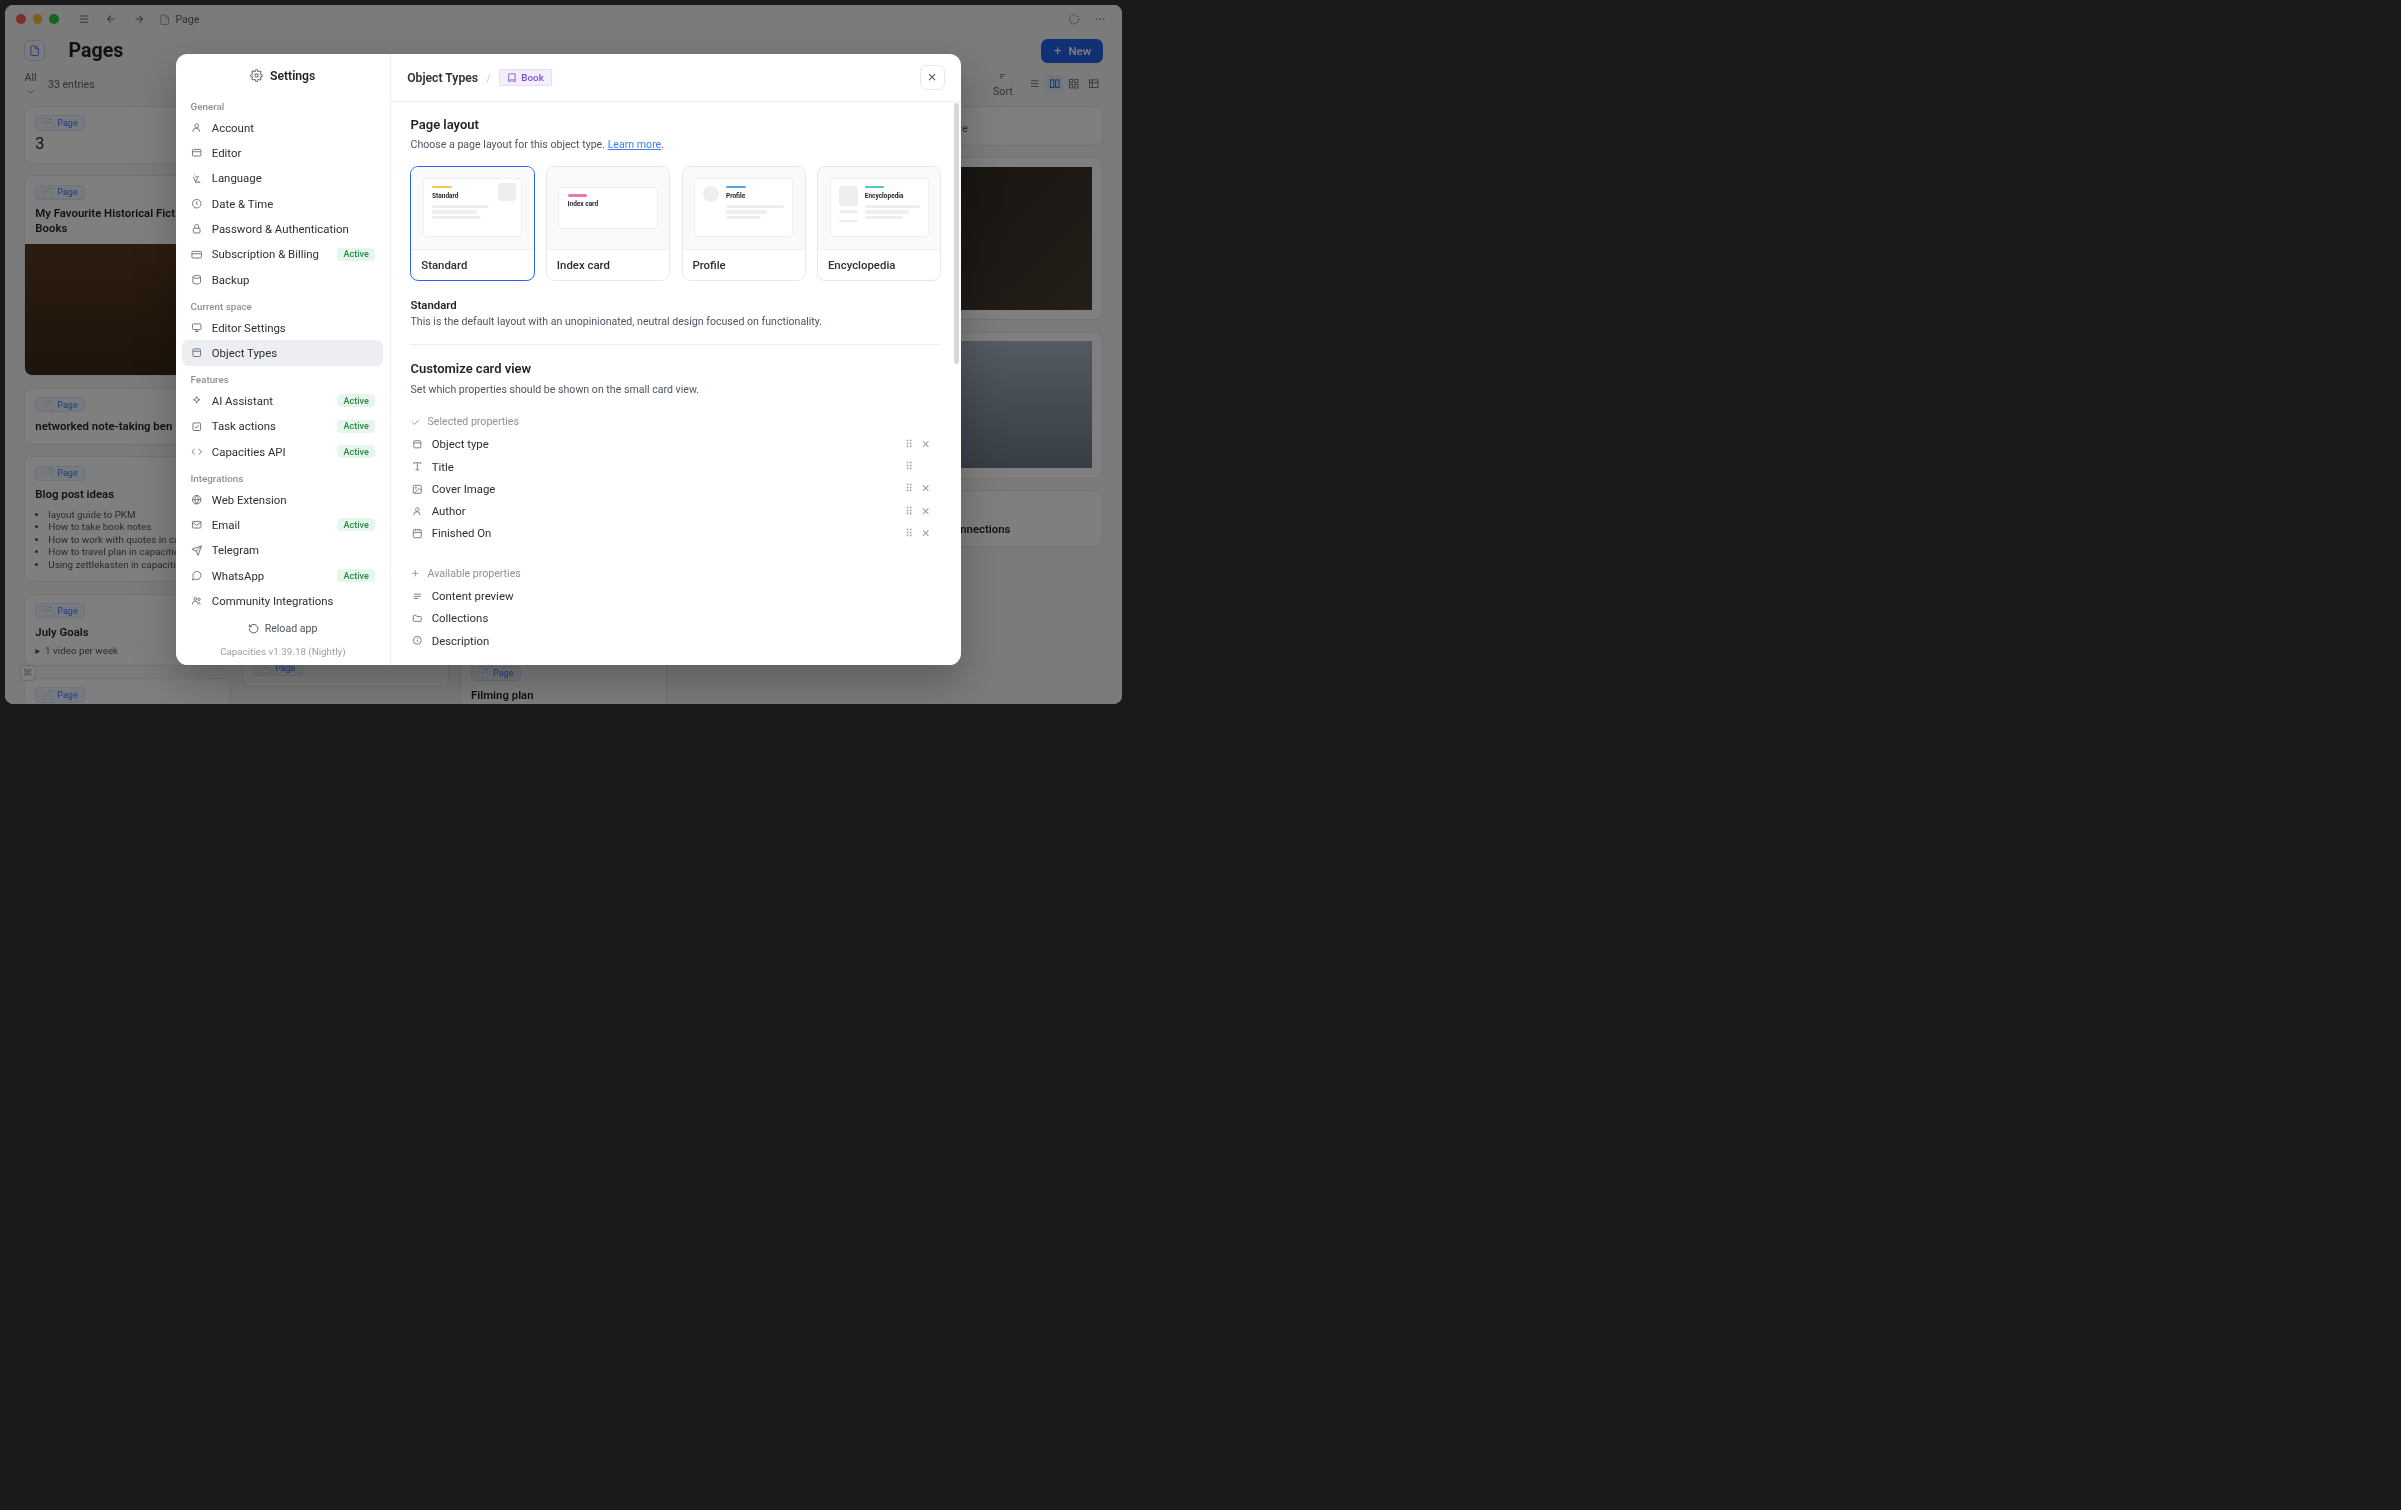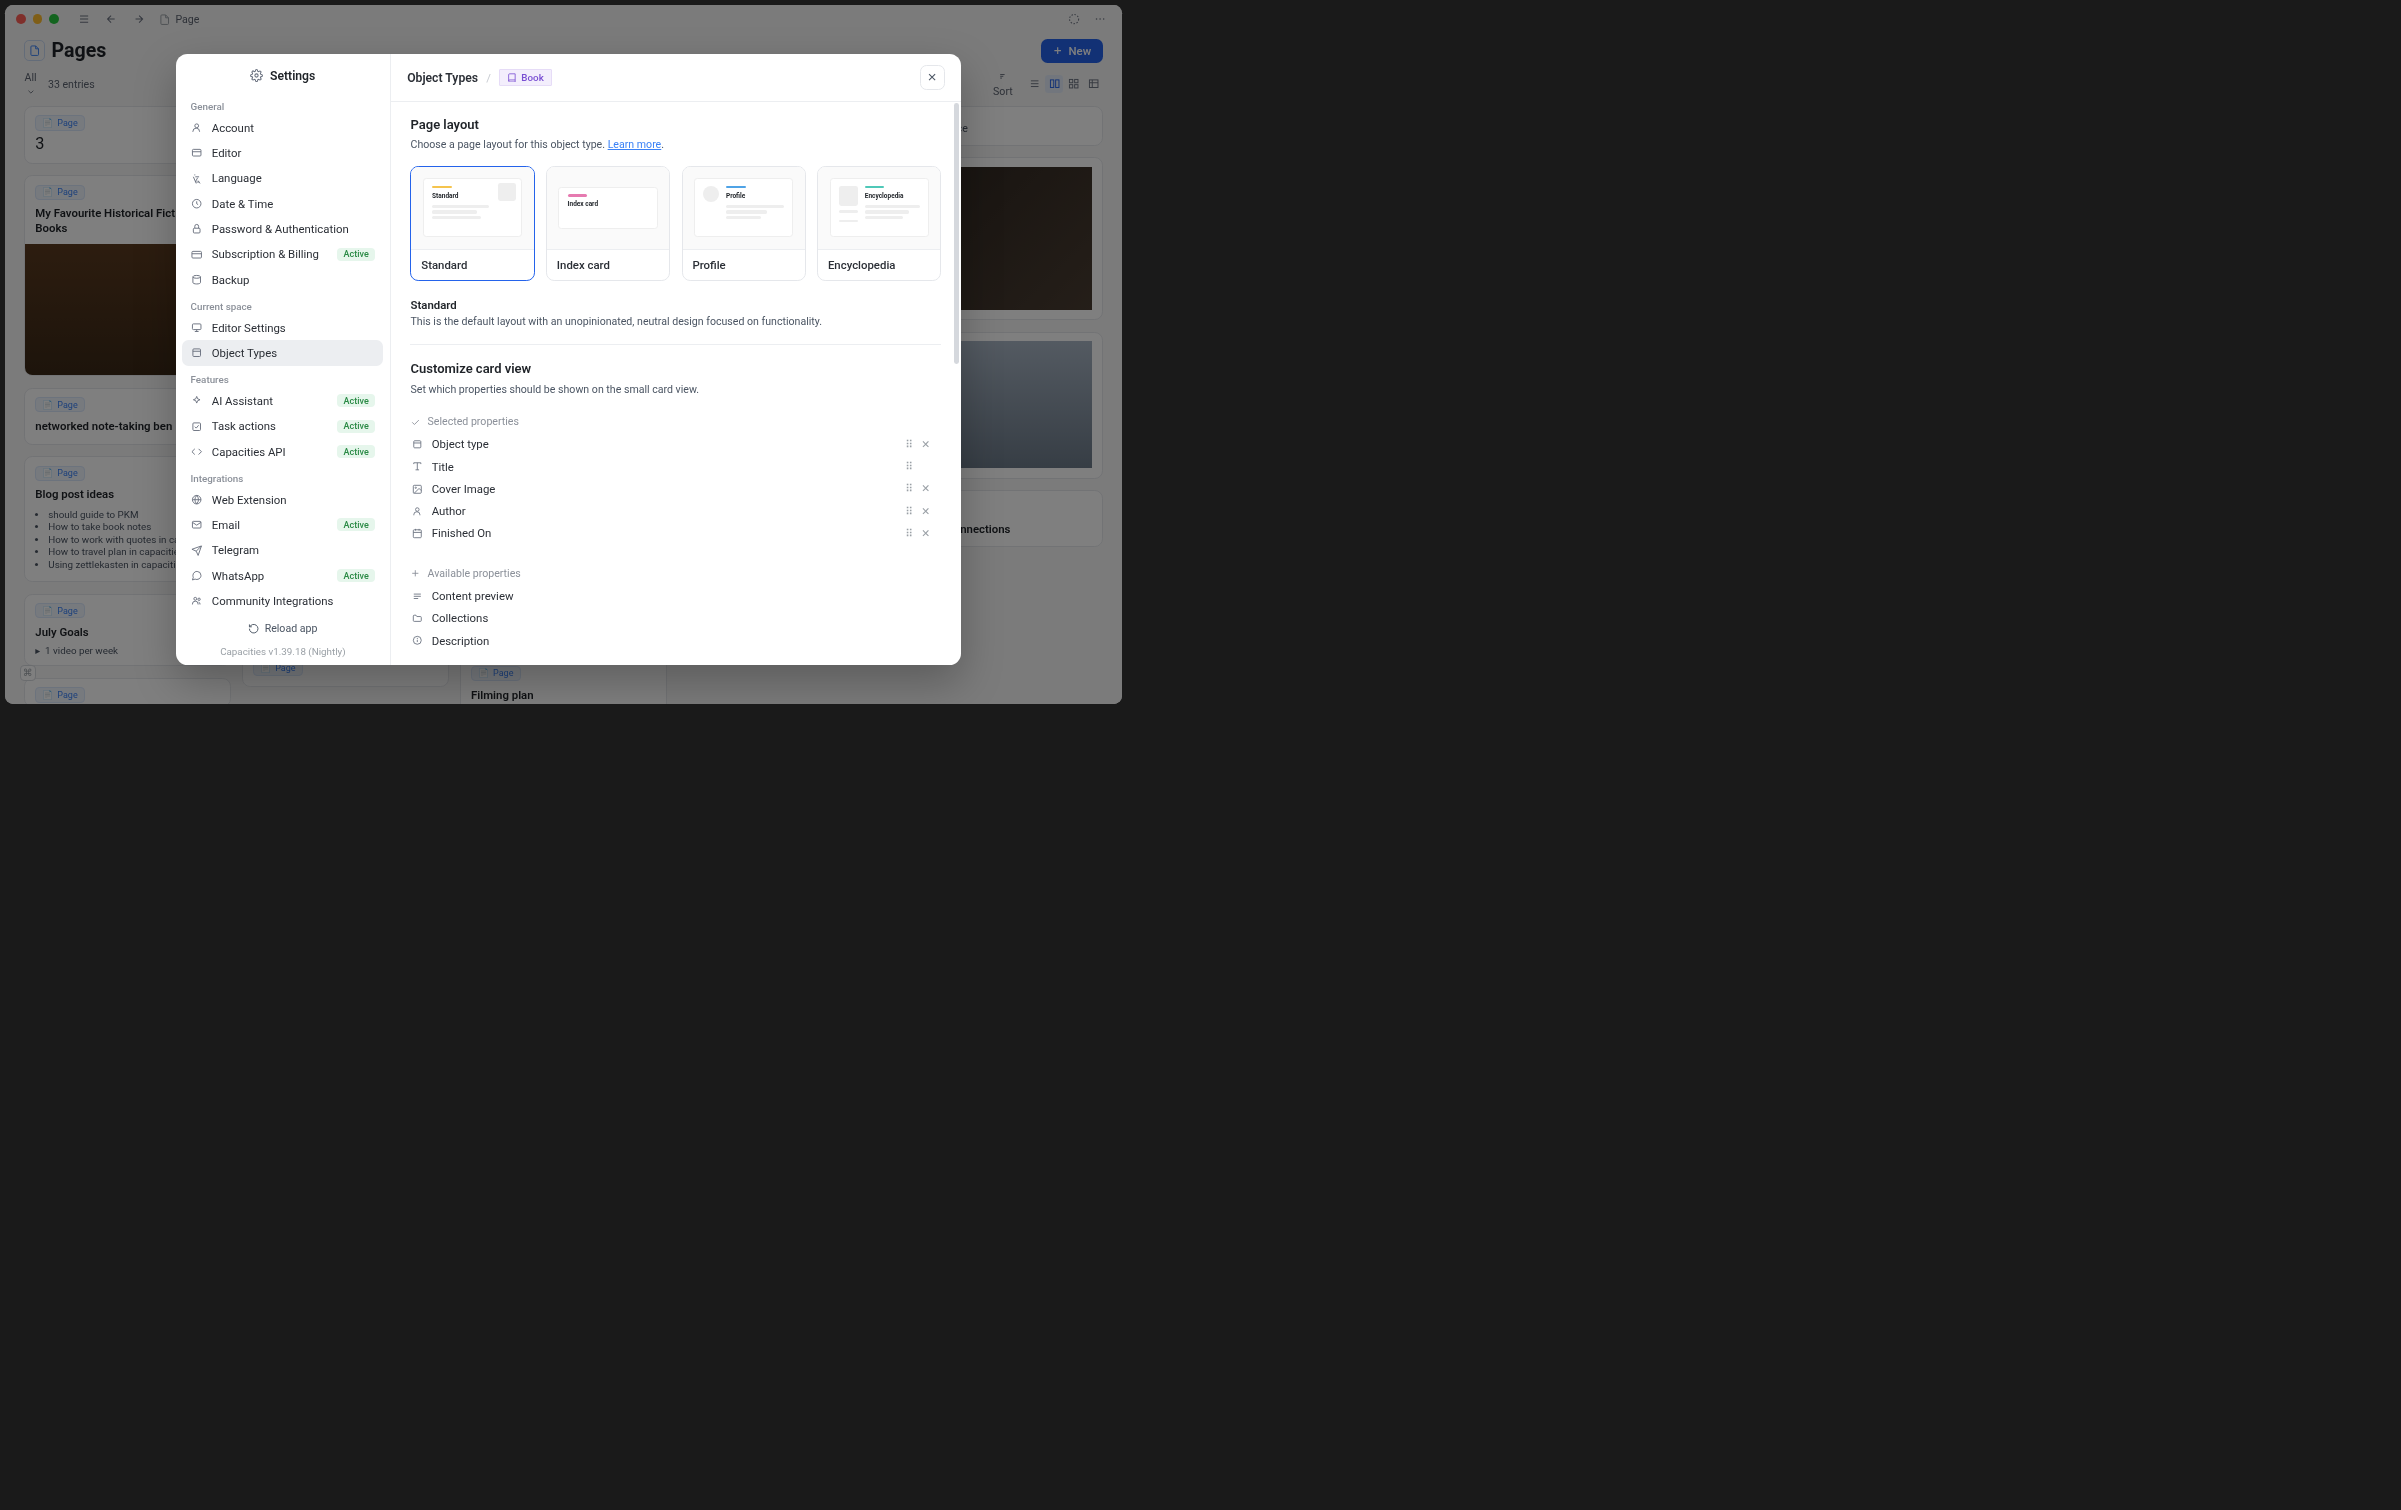--- a/index.html
+++ b/index.html
@@ -33,21 +33,21 @@
 }
 .traffic { display: flex; gap: 6.5px; margin-right: 8.2px;}
 .tdot { width: 9.8px; height: 9.8px; border-radius: 50%; }
 .tred{background:#ff5f56;} .tyel{background:#ffbd2e;} .tgrn{background:#27c93f;}
 .tb-icon { width:21px;height:21px;display:flex;align-items:center;justify-content:center;color:#6b7280;border-radius:4.9px;}
 .crumb { display:flex; align-items:center; gap:4.9px; color:#5c6370; font-size:10.6px; margin-left:3.3px;}
 .crumb .page-icon{color:#9aa0a6;}
 .titlebar-right { margin-left:auto; display:flex; gap:4.9px; }
 
 
-.page-header { padding: 4.9px 19.6px 8.2px; display:flex; align-items:center; gap:6px;}
+.page-header { padding: 4.9px 19.6px 8.2px; display:flex; align-items:center; gap:23px;}
 .page-header .icon-box{width:21px;height:21px;border:0.8px solid #c7d8f3;border-radius:4.9px;display:flex;align-items:center;justify-content:center;color:#3b82f6;}
 .page-header h1{font-size:19.6px;font-weight:700;}
 .new-btn { margin-left:auto; background:#2463eb;color:#fff;padding:4.9px 11.4px;border-radius:6.5px;display:flex;align-items:center;gap:4.9px;font-size:11.4px;font-weight:500;}
 
 .filterbar { padding: 0 19.6px 8.2px; display:flex; align-items:center; gap:11.4px; color:#5c6370; font-size:10.6px;}
 .filterbar .pill{display:flex;align-items:center;gap:3.3px;flex-direction:column;}
 .filterbar-right{margin-left:auto;display:flex;align-items:center;gap:13px;}
 .view-icons{display:flex;gap:1.6px;}
 .view-icons .vi{width:18px;height:18px;display:flex;align-items:center;justify-content:center;border-radius:3.3px;color:#6b7280;}
 .view-icons .vi.active{background:#e5edfb;color:#2463eb;}
@@ -297,21 +297,21 @@
         <div class="img books"></div>
       </div>
       <div class="card">
         <span class="tag">📄 <span>Page</span></span>
         <div class="title">networked note-taking ben</div>
       </div>
       <div class="card">
         <span class="tag">📄 <span>Page</span></span>
         <div class="title">Blog post ideas</div>
         <ul>
-          <li>should guide to PKM</li>
+          <li>layout guide to PKM</li>
           <li>How to take book notes</li>
           <li>How to work with quotes in cap</li>
           <li>How to travel plan in capacities</li>
           <li>Using zettlekasten in capacities</li>
         </ul>
       </div>
       <div class="card">
         <span class="tag">📄 <span>Page</span></span>
         <div class="title">July Goals</div>
         <div class="line">▸ <span>1 video per week</span></div>

